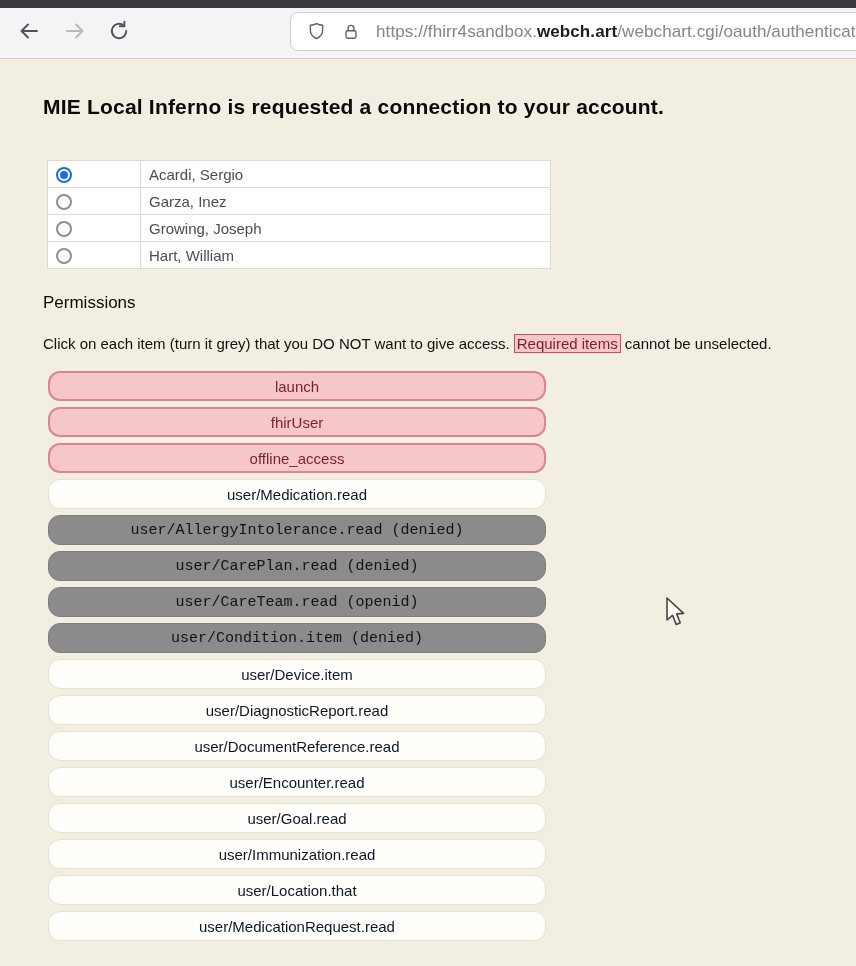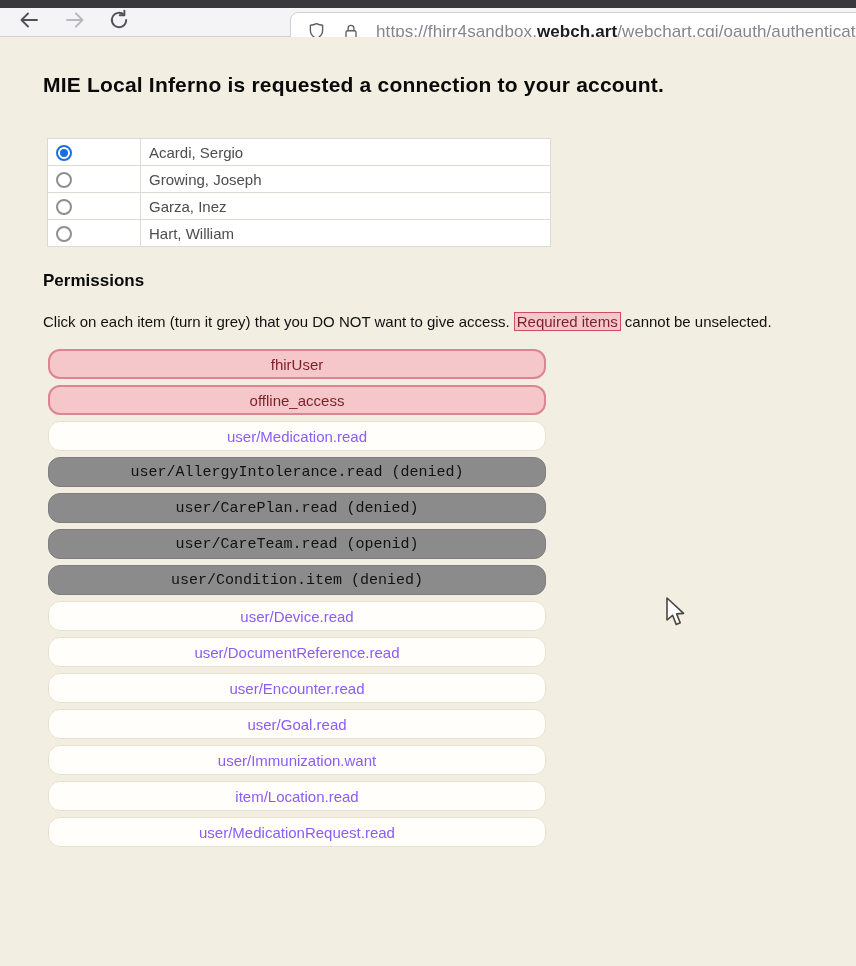--- a/index.html
+++ b/index.html
@@ -10,21 +10,21 @@
     background: var(--page-bg, #f2eee1);
   }
 
   
   .titlebar-strip {
     height: 8px;
     background: #38383d;
   }
   .toolbar {
     position: relative;
-    height: 29px;
+    height: 51px;
     background: #f4f3f5;
     border-bottom: 1px solid #d4d2d8;
   }
   .nav-btn {
     position: absolute;
     top: 50%;
     transform: translateY(-50%);
     width: 30px; height: 30px;
     display: flex; align-items: center; justify-content: center;
     border-radius: 4px;
@@ -105,21 +105,21 @@
     content: "";
     position: absolute;
     left: 2px; top: 2px; right: 2px; bottom: 2px;
     border-radius: 50%;
     background: var(--radio-selected, #1a6fe0);
   }
 
   .permissions-heading {
     margin: 24px 0 0 10px;
     font-size: 17px;
-    font-weight: bold;
+    font-weight: normal;
     color: #0a0a0a;
   }
   .instructions {
     margin: 22px 0 0 10px;
     font-size: 15px;
     color: #111111;
   }
   .required-highlight {
     background: var(--required-bg, #f5c6ca);
     border: 1px solid #c9505c;
@@ -139,21 +139,21 @@
     cursor: pointer;
   }
   .scope.required {
     background: var(--required-bg, #f5c6ca);
     border: 2px solid var(--required-border, #dc8590);
     color: var(--required-text, #7c1f28);
   }
   .scope.allowed {
     background: #fffefa;
     border: 1px solid #e9e1d0;
-    color: #8b5cf6;
+    color: #0f172a;
     text-align: right;
   }
   .scope.denied {
     background: var(--denied-bg, #8b8b8b);
     border: 1px solid #7e7e7e;
     color: #121212;
     font-family: Liberation Mono, monospace;
   }
 
   .mouse-cursor {
@@ -220,44 +220,47 @@
         <div class="patient-cell cell-radio">
           <span class="radio"></span>
         </div>
         <div class="patient-cell cell-name">Acardi, Sergio</div>
       </div>
 
       <div class="patient-row unselected">
         <div class="patient-cell cell-radio">
           <span class="radio"></span>
         </div>
-        <div class="patient-cell cell-name">Growing, Joseph</div>
+        <div class="patient-cell cell-name">Garza, Inez</div>
       </div>
 
       <div class="patient-row unselected">
         <div class="patient-cell cell-radio">
           <span class="radio"></span>
         </div>
-        <div class="patient-cell cell-name">Garza, Inez</div>
+        <div class="patient-cell cell-name">Growing, Joseph</div>
       </div>
 
       <div class="patient-row unselected">
         <div class="patient-cell cell-radio">
           <span class="radio"></span>
         </div>
         <div class="patient-cell cell-name">Hart, William</div>
       </div>
     </div>
 
   <div class="permissions-heading">Permissions</div>
 
   <p class="instructions"><span>Click on each item (turn it grey) that you DO NOT want to give access. </span><span class="required-highlight">Required items</span><span> cannot be unselected.</span></p>
 
   <div class="scope-list">
 
+      <div class="scope required">
+        <span>launch</span>
+      </div>
 
 
       <div class="scope required">
         <span>fhirUser</span>
       </div>
 
       <div class="scope required">
         <span>offline_access</span>
       </div>
 
@@ -275,42 +278,45 @@
 
       <div class="scope denied">
         <span>user/CareTeam.read (openid)</span>
       </div>
 
       <div class="scope denied">
         <span>user/Condition.item (denied)</span>
       </div>
 
       <div class="scope allowed">
-        <span>user/Device.read</span>
-      </div>
-
+        <span>user/Device.item</span>
+      </div>
+
+      <div class="scope allowed">
+        <span>user/DiagnosticReport.read</span>
+      </div>
 
       <div class="scope allowed">
         <span>user/DocumentReference.read</span>
       </div>
 
       <div class="scope allowed">
         <span>user/Encounter.read</span>
       </div>
 
       <div class="scope allowed">
         <span>user/Goal.read</span>
       </div>
 
       <div class="scope allowed">
-        <span>user/Immunization.want</span>
-      </div>
-
-      <div class="scope allowed">
-        <span>item/Location.read</span>
+        <span>user/Immunization.read</span>
+      </div>
+
+      <div class="scope allowed">
+        <span>user/Location.that</span>
       </div>
 
       <div class="scope allowed">
         <span>user/MedicationRequest.read</span>
       </div>
     </div>
 
 </div>
 
 <div class="mouse-cursor">

